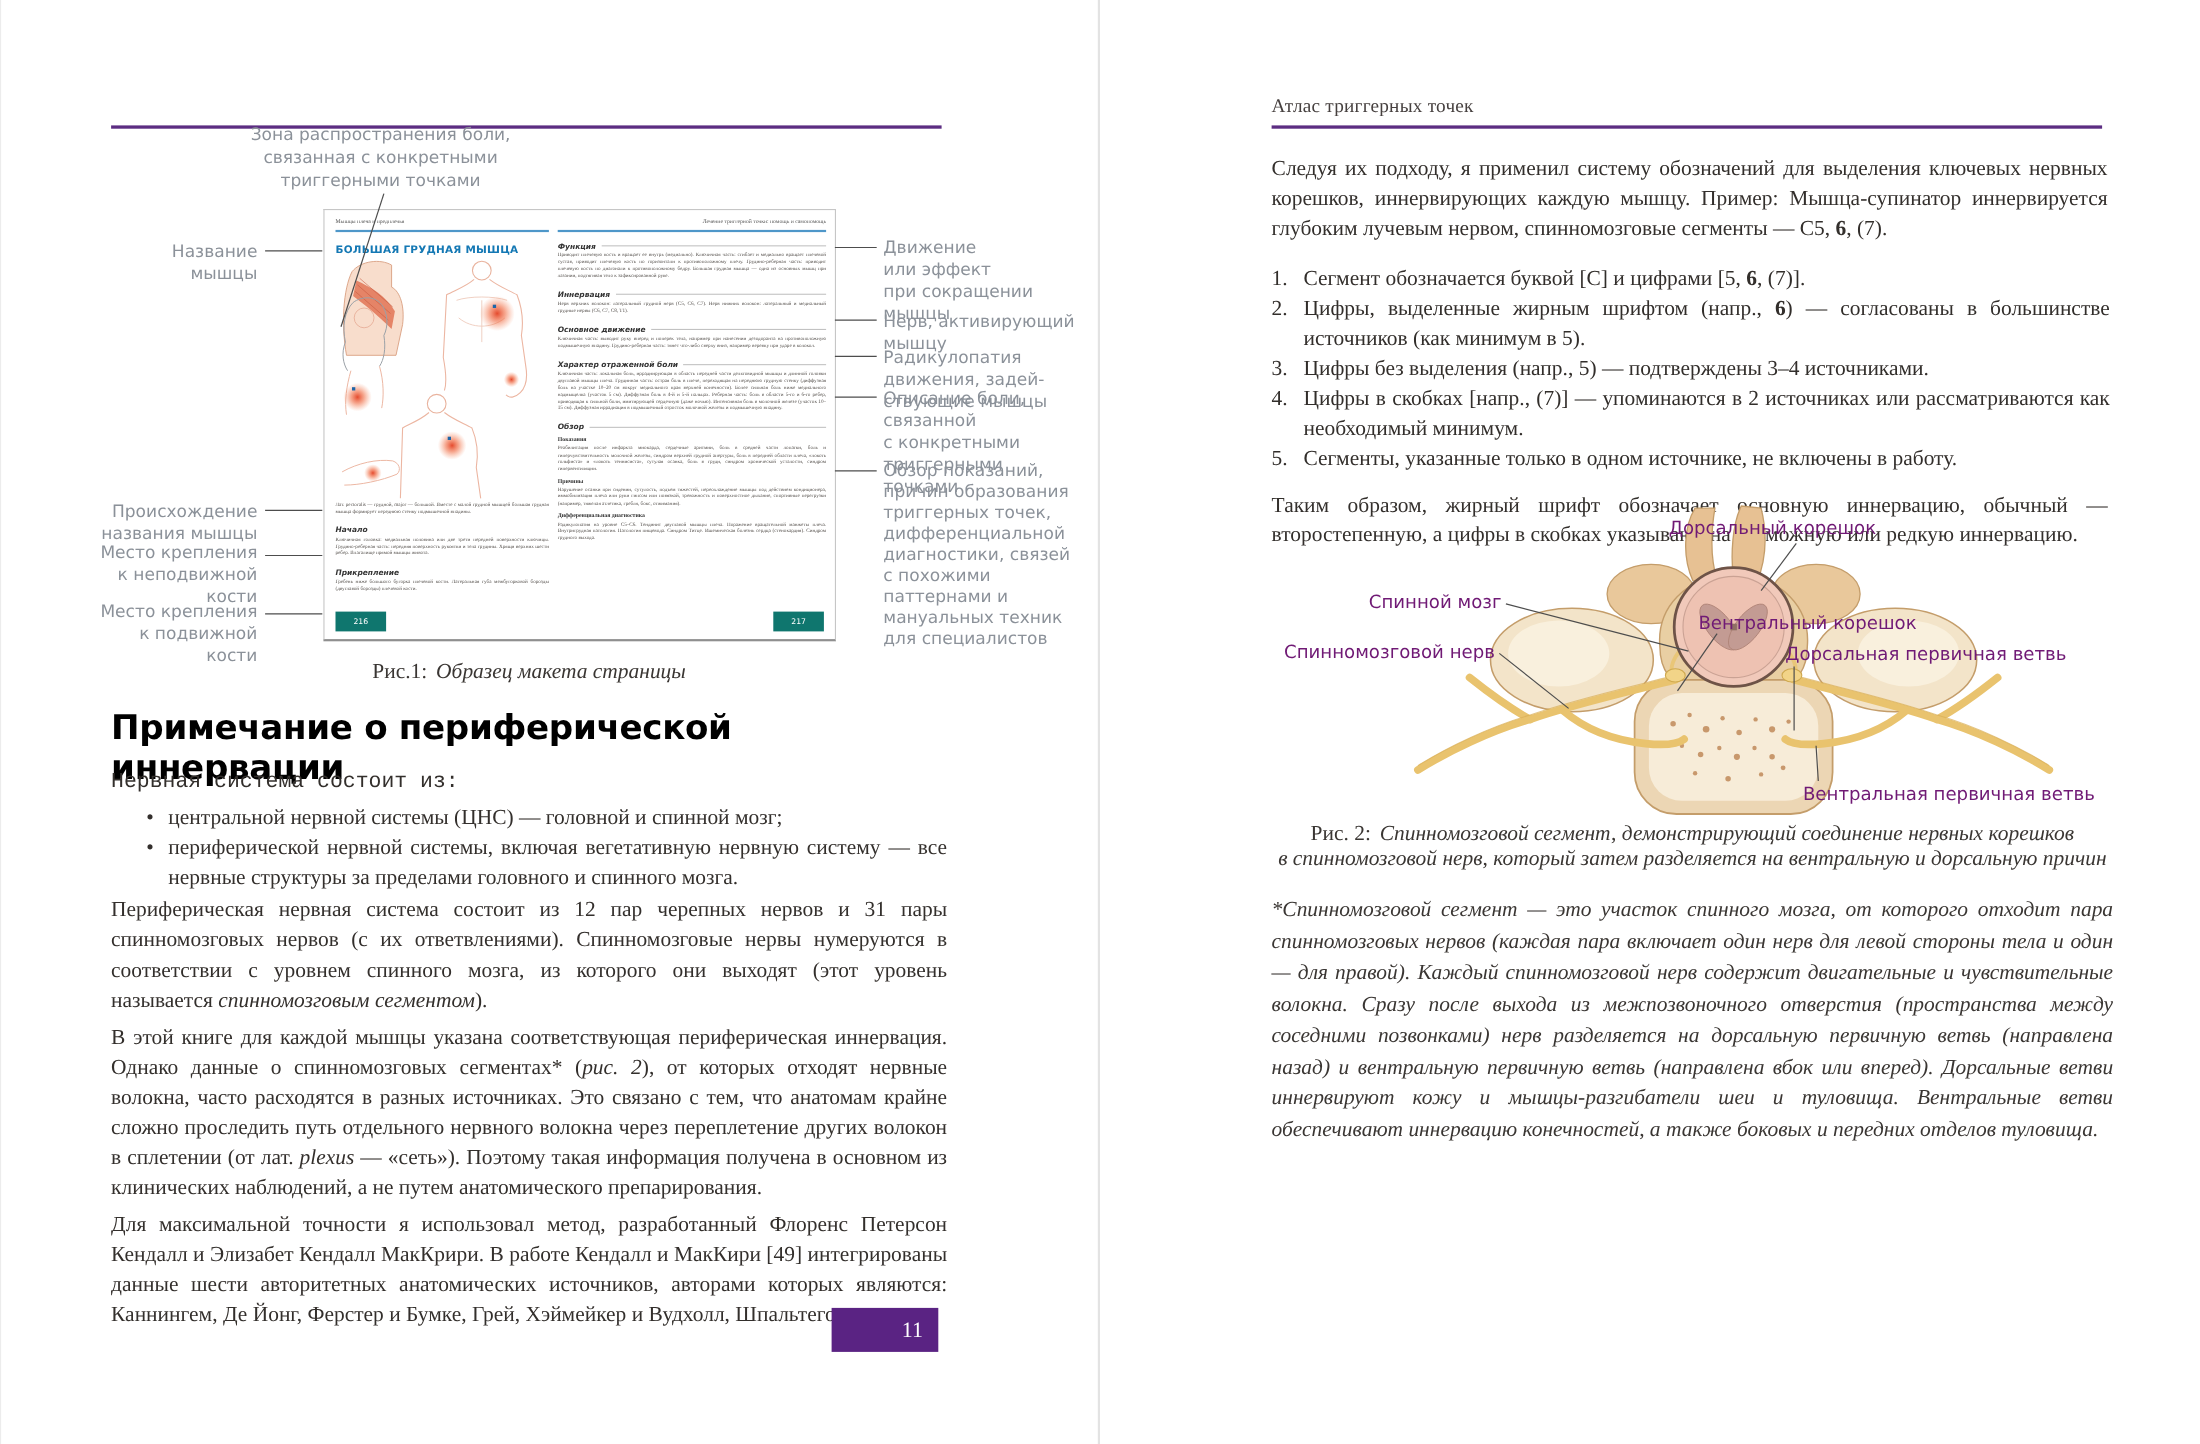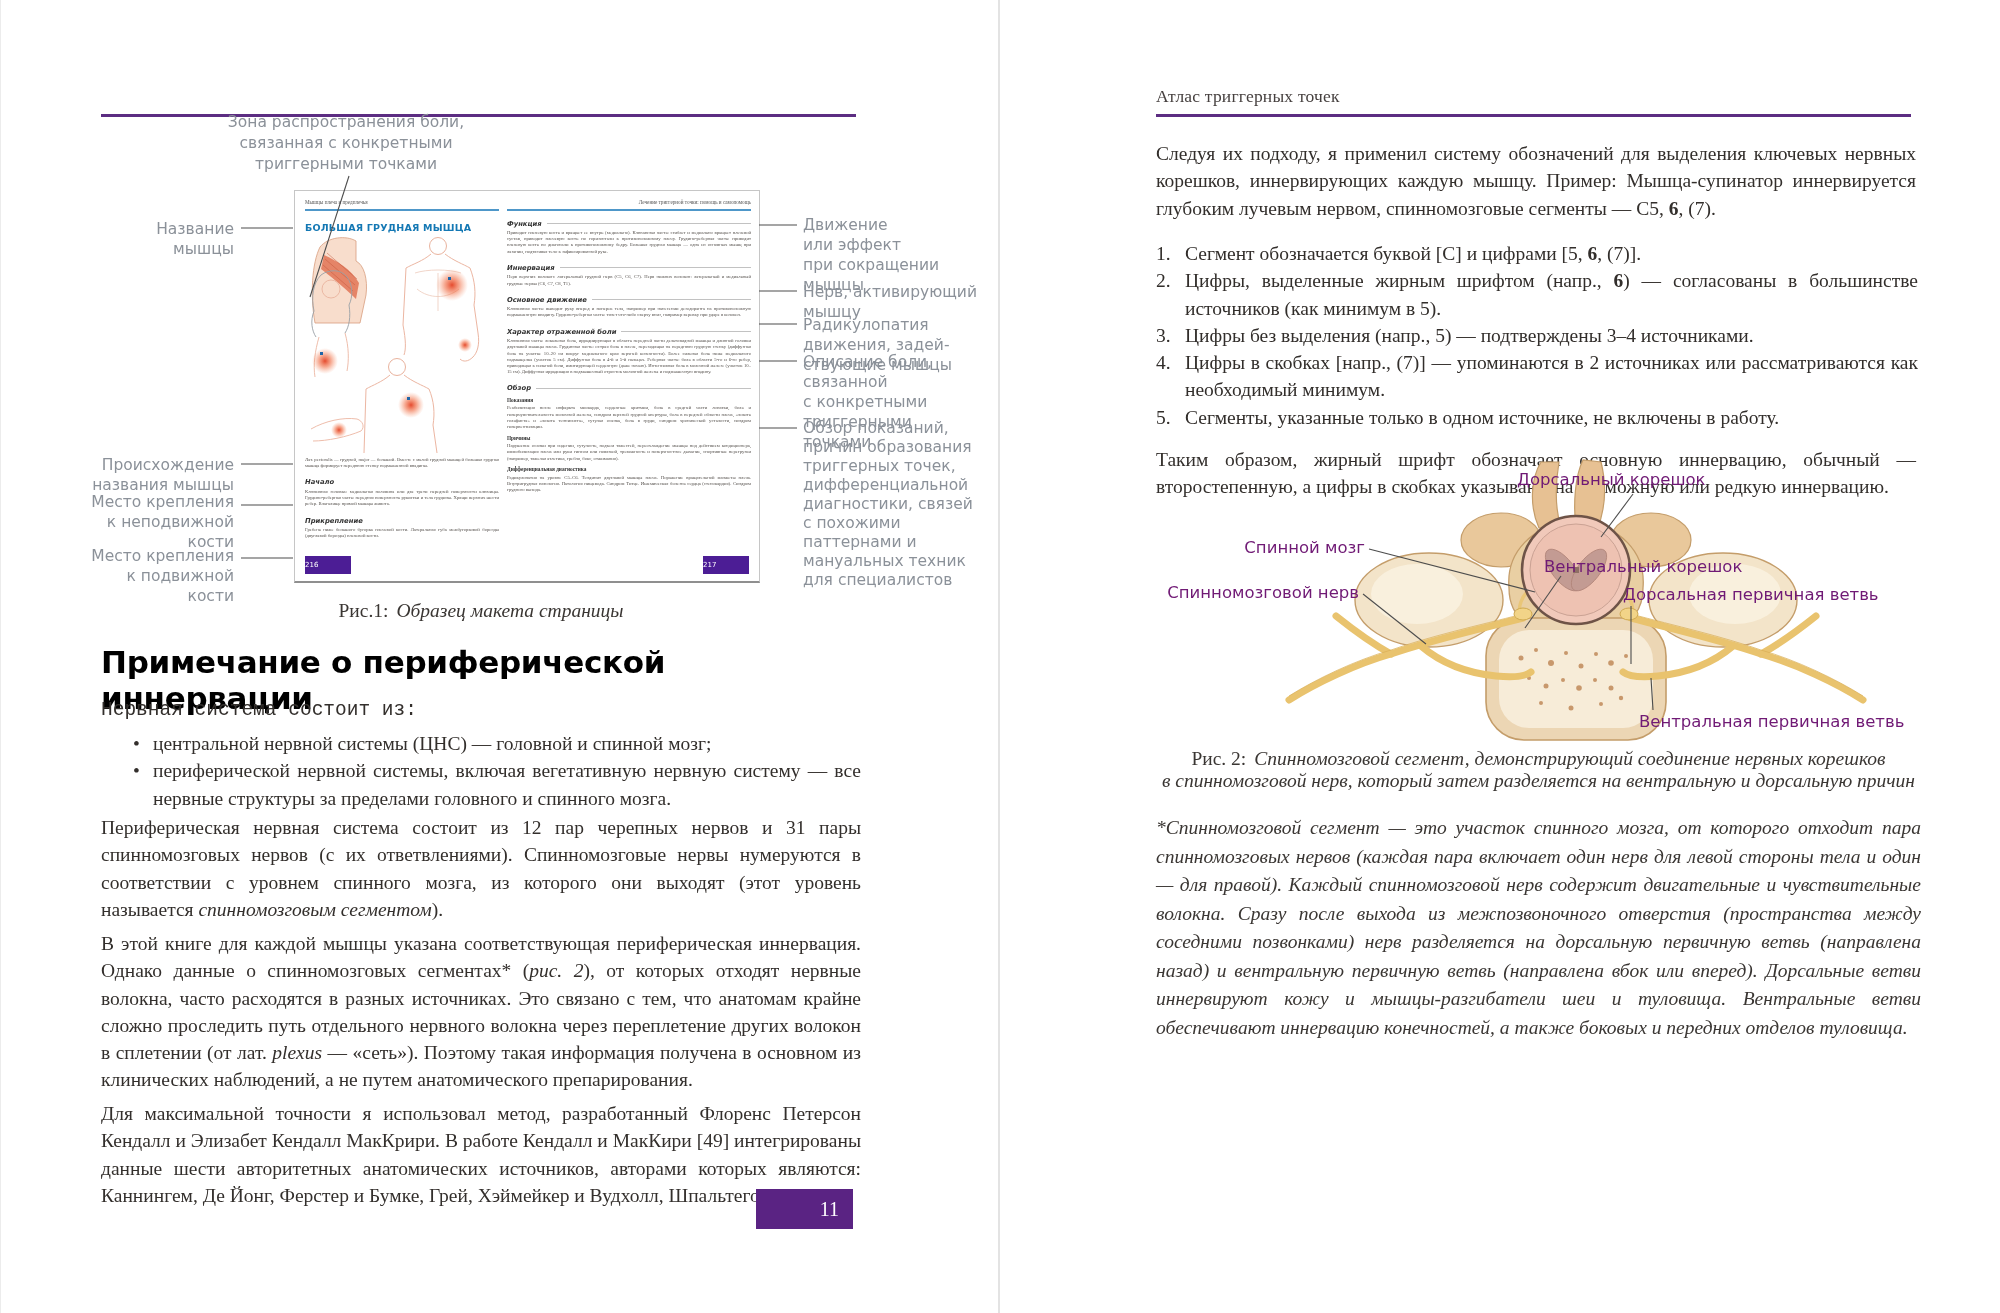--- a/index.html
+++ b/index.html
@@ -41,22 +41,22 @@
   .mp-col{position:absolute;top:8px;}
   .mp-runhead{font-size:5.2px;color:#555;font-family:"Liberation Serif",serif;}
   .mp-runhead.r{text-align:right;}
   .mp-rule{height:1.5px;background:#4e97c9;margin-top:4px;}
   .mp-title{font-family:"DejaVu Sans",sans-serif;font-weight:700;font-size:9.5px;color:#1478b4;margin-top:11px;letter-spacing:.2px;}
   .mp-sech{display:flex;align-items:center;margin-top:9px;}
   .mp-sech .lab{font-family:"DejaVu Sans",sans-serif;font-weight:700;font-style:italic;font-size:6.8px;color:#333;}
   .mp-sech .ln{flex:1;border-top:1px solid #c2c2c2;margin-left:5px;}
   .mp-tiny{font-size:4.7px;line-height:1.32;color:#55504c;text-align:justify;margin-top:2.5px;}
   .mp-subh{font-size:5.3px;font-weight:700;color:#333;margin-top:4.5px;}
-  .mp-bluebox{position:absolute;bottom:7px;width:46px;height:18px;background:#4c1d95;color:#fff;
-              font-size:7px;line-height:18px;text-align:left;font-family:"DejaVu Sans",sans-serif;}
+  .mp-bluebox{position:absolute;bottom:7px;width:46px;height:18px;background:#0f766e;color:#fff;
+              font-size:7px;line-height:18px;text-align:center;font-family:"DejaVu Sans",sans-serif;}
   .divider{position:absolute;top:0;bottom:0;width:2px;background:#e3e3e3;}
   svg{display:block;}
 </style>
 </head>
 <body>
 
 <div id="spread">
 
   <div class="divider" style="left:997px;"></div>
 

